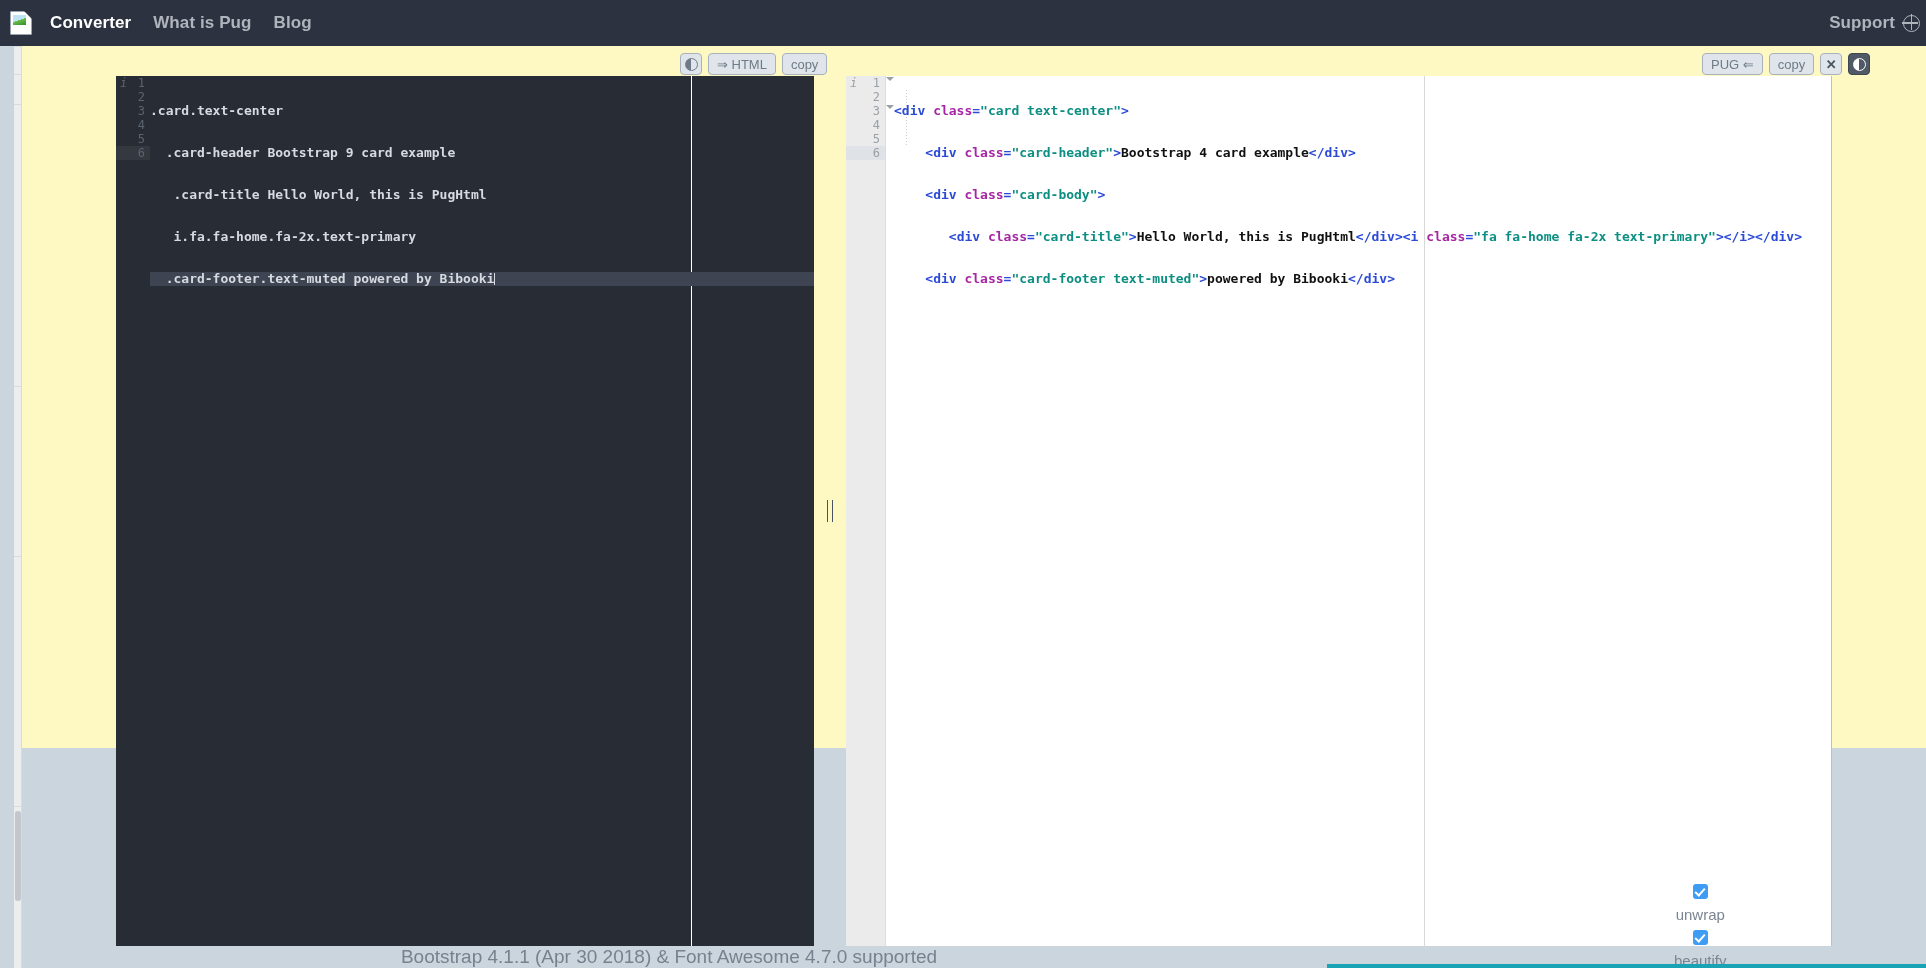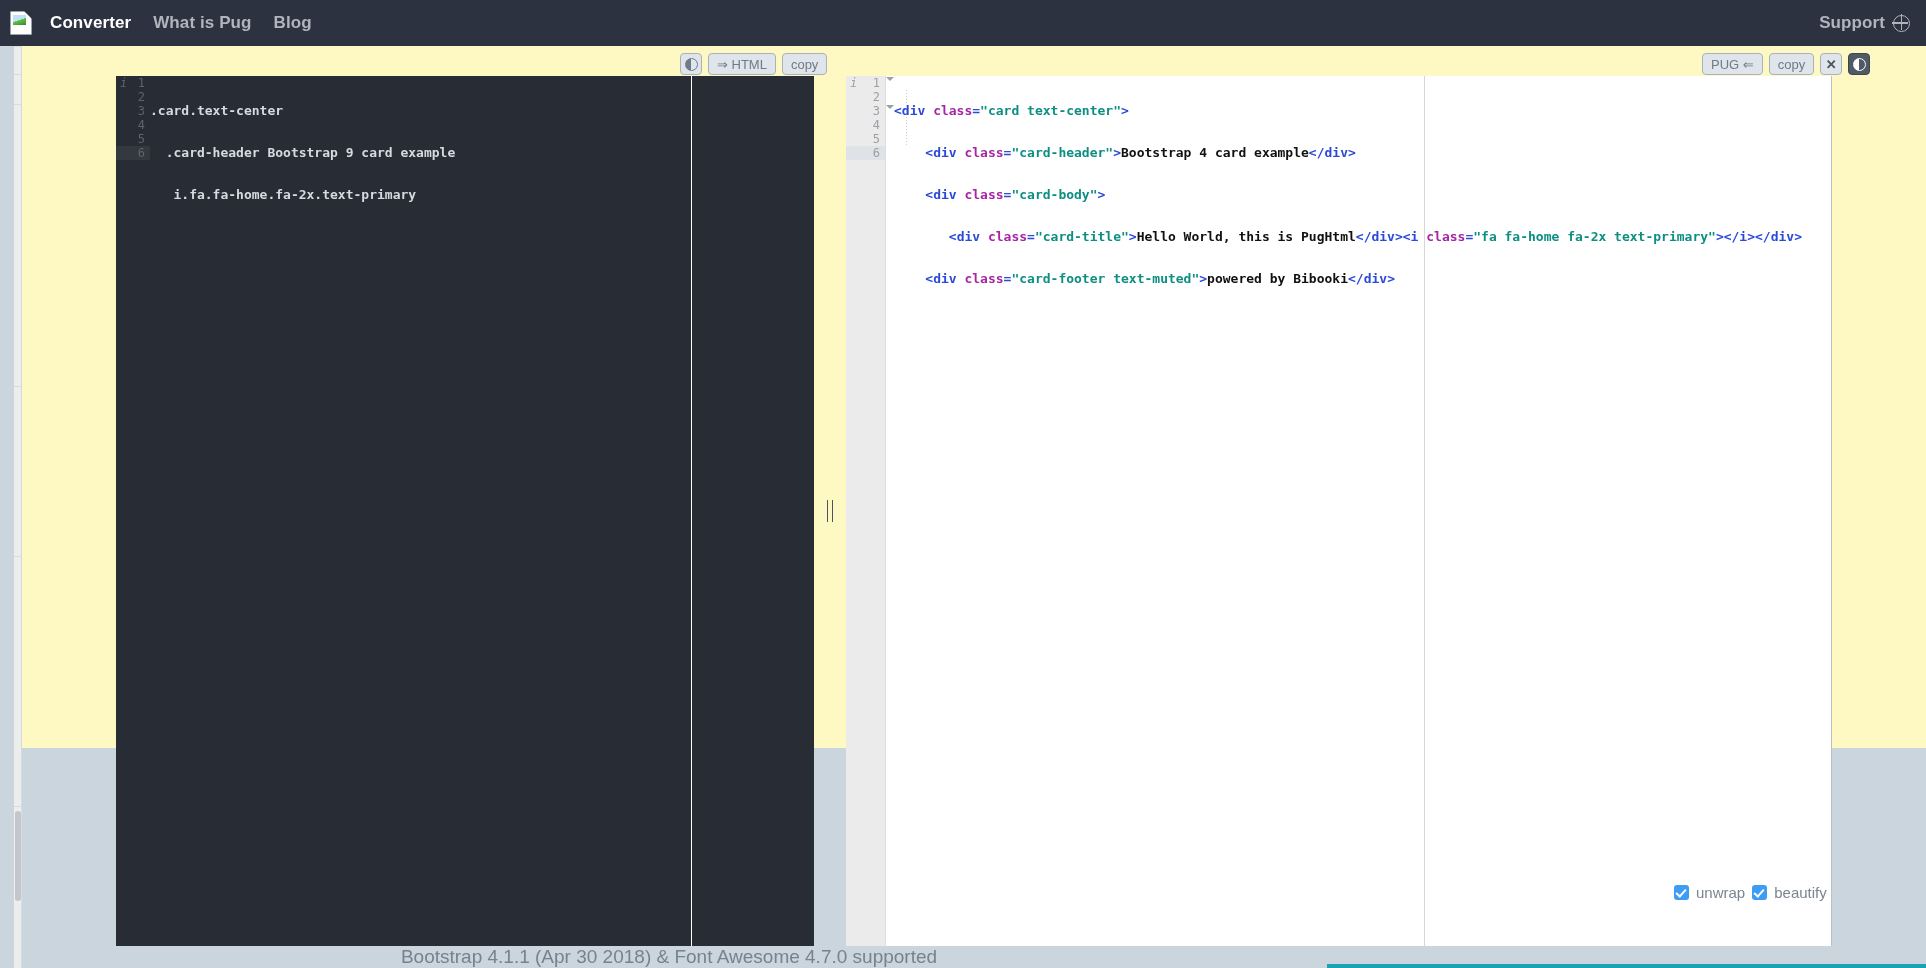--- a/index.html
+++ b/index.html
@@ -37,21 +37,21 @@
     border-left: 8px solid transparent;
     border-top: 8px solid #2d3240;
   }
   .nav-link {
     color: #b0b4bd; font-size: 17px; text-decoration: none;
     margin-right: 22px; letter-spacing: .1px; font-weight: bold;
   }
   .nav-link.active { color: #ffffff; font-weight: 700; }
   .nav-right {
     margin-left: auto; display: flex; align-items: center;
-    padding-right: 16px;
+    padding-right: 6px;
   }
   .nav-right .nav-link { margin-right: 8px; }
   .globe-icon {
     width: 17px; height: 17px; border-radius: 50%;
     border: 1.6px solid #b0b4bd; position: relative; display: inline-block;
   }
   .globe-icon::before {
     content: ""; position: absolute; left: 50%; top: -1.6px;
     width: 1.4px; height: 16px; margin-left: -0.7px; background: #b0b4bd;
   }
@@ -194,21 +194,21 @@
     cursor: col-resize;
   }
   .splitter .grip { display: flex; gap: 4px; }
   .splitter .grip span {
     display: block; width: 1px; height: 22px; background: #4a5460;
   }
 
   
   .opts {
     position: absolute; left: 1660px; top: 838px;
-    display: flex; align-items: center; gap: 7px;
+    display: flex; align-items: center; gap: 7px; flex-direction: column;
   }
   .cb {
     width: 15px; height: 15px; border-radius: 3px;
     background: #3f9cf5; position: relative; display: inline-block;
     cursor: pointer;
   }
   .cb::after {
     content: ""; position: absolute;
     left: 4px; top: 1.5px; width: 4px; height: 8px;
     border: solid #fff; border-width: 0 2px 2px 0;
@@ -283,21 +283,23 @@
       </div>
       <div class="ln">2</div>
       <div class="ln">3</div>
       <div class="ln">4</div>
       <div class="ln">5</div>
       <div class="ln cur">6</div>
     </div>
     <div class="code">
       <div class="line">.card.text-center</div>
       <div class="line">  .card-header Bootstrap 9 card example</div>
+      <div class="line">   .card-title Hello World, this is PugHtml</div>
       <div class="line">   i.fa.fa-home.fa-2x.text-primary</div>
+      <div class="line cur"><span>  .card-footer.text-muted powered by Bibooki</span><span class="caret"></span></div>
     </div>
   </div>
 
   <div class="splitter">
     <span class="grip">
         <span></span>
         <span></span>
       </span>
   </div>
 

